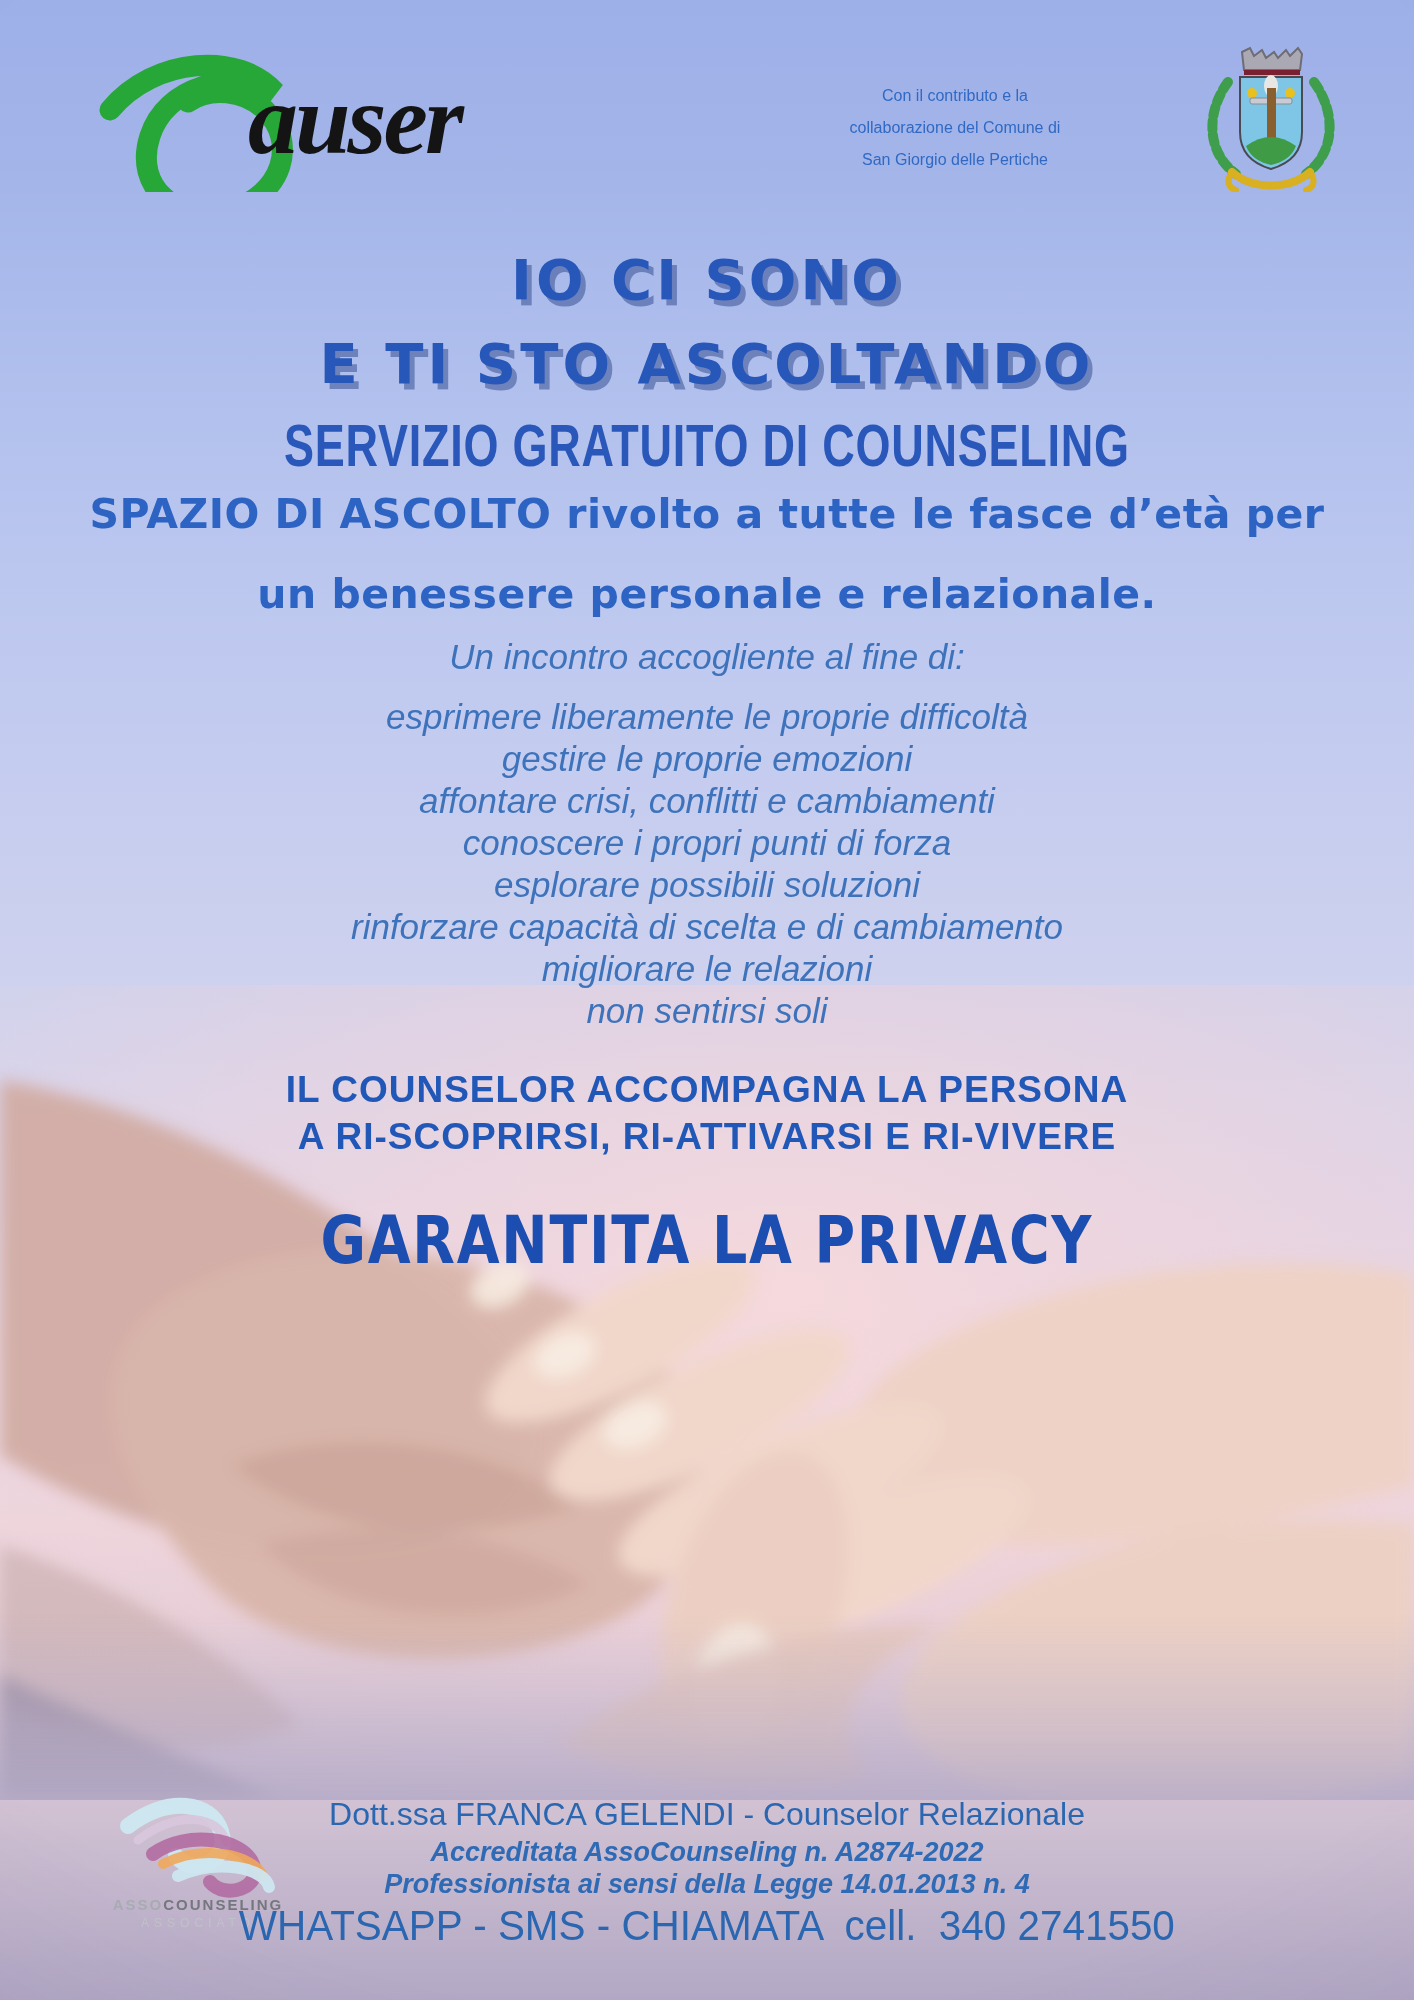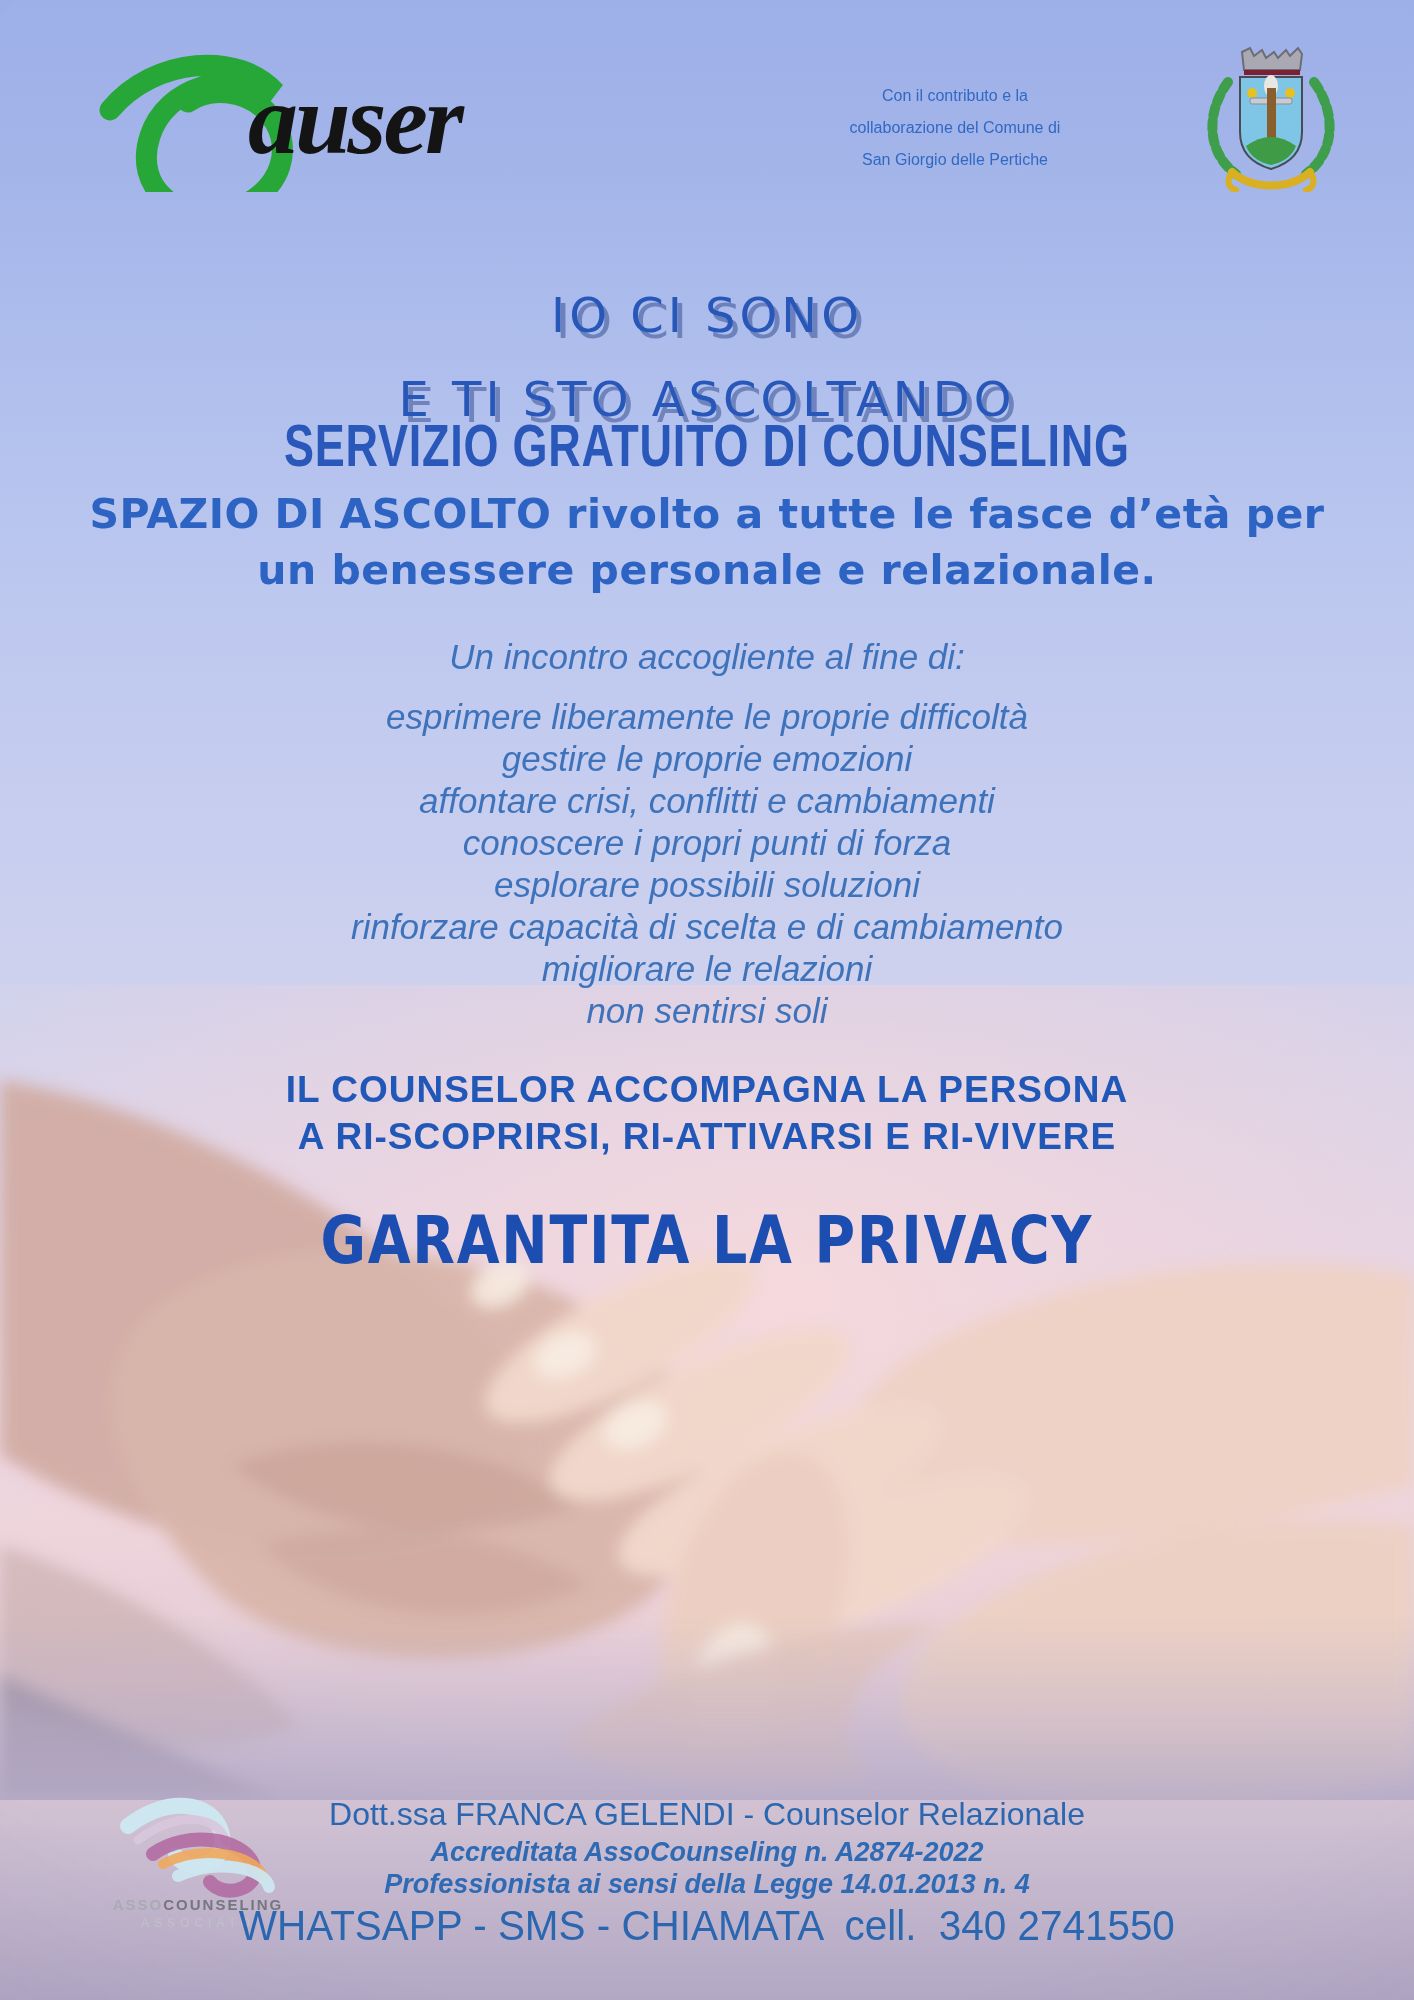--- a/index.html
+++ b/index.html
@@ -19,31 +19,31 @@
   .auser{position:absolute;left:70px;top:42px;width:470px;height:140px;}
   .auser svg{position:absolute;left:0;top:0;}
   .auser-text{position:absolute;left:178px;top:28px;
     font-family:"Liberation Serif",serif;font-weight:700;font-size:100px;
     letter-spacing:-3px;color:#141414;line-height:1;font-style:italic;}
   .contrib{position:absolute;left:720px;top:80px;width:470px;text-align:center;
     color:#3069c4;font-size:16px;line-height:32px;font-weight:400;}
   .crest{position:absolute;left:1200px;top:40px;}
 
   
-  .title-line{font-family:"DejaVu Sans",sans-serif;font-weight:400;font-size:48px;
+  .title-line{font-family:"DejaVu Sans",sans-serif;font-weight:700;font-size:56px;
     letter-spacing:4px;color:#2857ba;line-height:1;
-    text-shadow:5px 6px 0 rgba(32,58,128,0.45);margin-top:39px;}
+    text-shadow:5px 6px 0 rgba(32,58,128,0.45);}
   .t1{top:252px;} .t2{top:336px;}
   .subtitle-wrap{top:416px;}
   .subtitle{display:inline-block;transform:scaleX(0.75);transform-origin:center;
     font-family:"Liberation Sans",sans-serif;font-weight:700;font-size:60px;
     letter-spacing:1px;color:#2a58ba;line-height:1;}
 
   
-  .intro1{top:492px;} .intro2{top:548px;}
+  .intro1{top:492px;} .intro2{top:572px;}
   .intro-line{font-family:"DejaVu Sans",sans-serif;font-weight:700;font-size:41px;
     color:#2d64c4;letter-spacing:0.5px;line-height:1.1;}
 
   
   .list-head{top:636px;}
   .goals{top:696px;}
   .it{font-family:"Liberation Sans",sans-serif;font-style:italic;font-weight:400;
     color:#3e73bb;font-size:35px;line-height:42px;}
   .goal{height:42px;}
 

